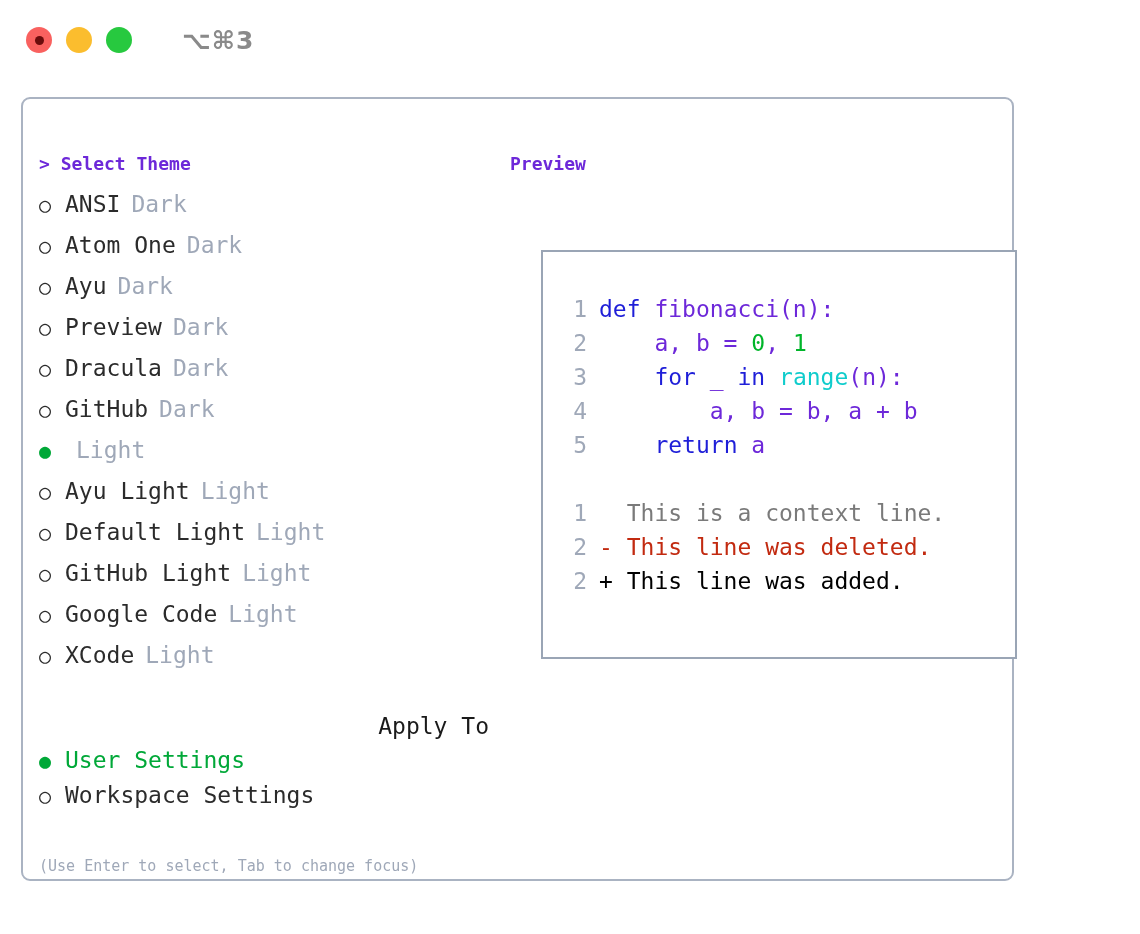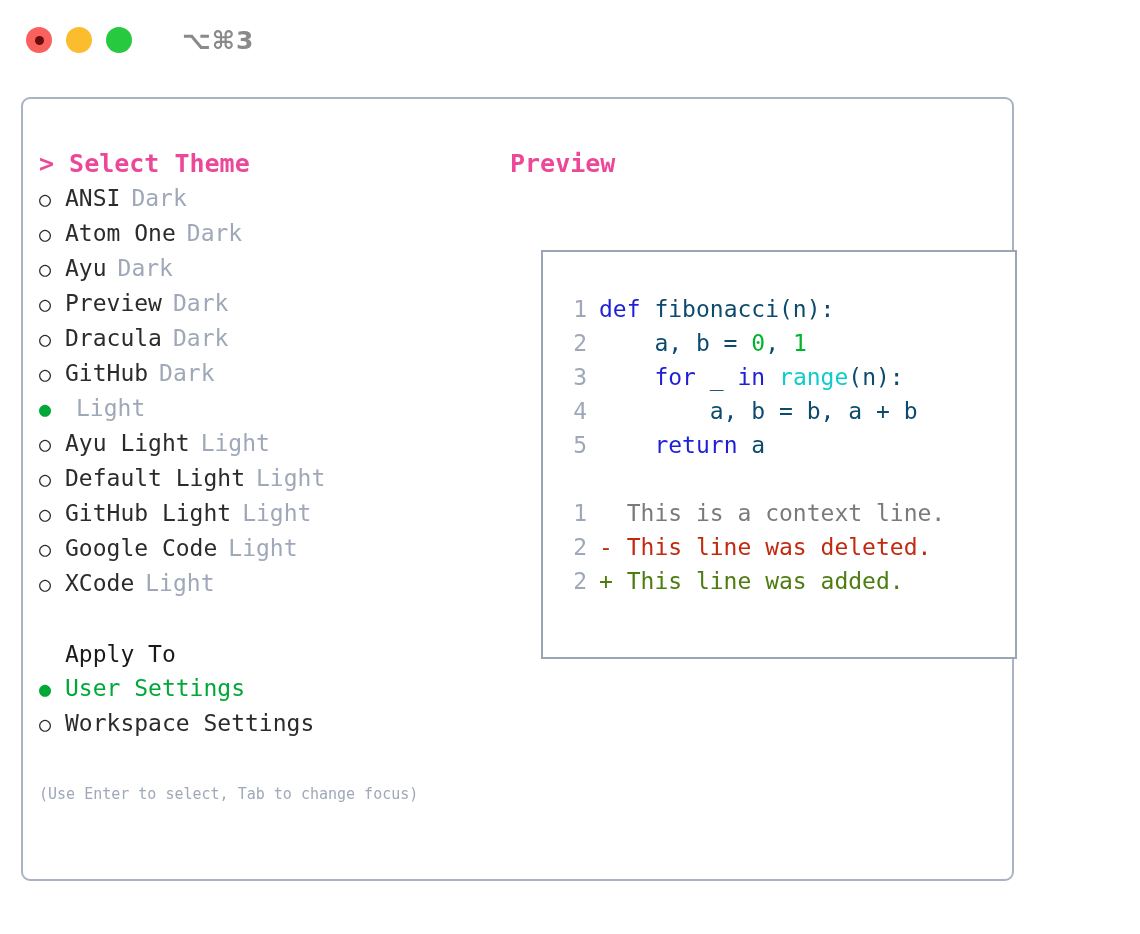--- a/index.html
+++ b/index.html
@@ -79,23 +79,23 @@
   }
   #right-col {
     position: absolute;
     left: 479px;
     top: 48px;
     width: 490px;
     margin-left: 8px;
   }
 
   .heading {
-    font-size: 25px;
+    font-size: 18px;
     font-weight: bold;
-    color: #ec4899;
+    color: #6d28d9;
     line-height: 34px;
     white-space: pre;
   }
   #select-theme-heading { letter-spacing: 0px; }
 
   .opt-row {
     display: flex;
     align-items: baseline;
     font-size: 23px;
     line-height: 34px;
@@ -108,31 +108,33 @@
     flex: 0 0 26px;
     color: #2b2b2b;
     font-size: 20px;
   }
   .bullet.sel { color: #00a838; font-size: 20px; }
   .opt-name { color: #2b2b2b; }
   .opt-row.selected .opt-name { color: #00a838; }
   .opt-kind {
     color: #9fa8b8;
     margin-left: 11px;
+    margin-top: 6px;
   }
   .opt-row.selected .opt-kind { color: #9fa8b8; }
 
   .spacer-lg { height: 36px; }
 
   #apply-heading {
     font-size: 23px;
     line-height: 34px;
     color: #1a1a1a;
     padding-left: 26px;
     white-space: pre;
+    text-align: right;
   }
 
   #hint {
     font-size: 15px;
     line-height: 34px;
     color: #9fa8b8;
     width: 410px;
     white-space: normal;
   }
 
@@ -160,24 +162,24 @@
     display: inline-block;
     width: 26px;
     text-align: right;
     color: #9fa8b8;
     flex: 0 0 26px;
   }
   .ctext { padding-left: 12px; white-space: pre; color: #1a1a1a; }
   .kw  { color: #1f1fd8; }
   .fn  { color: #0fcccc; }
   .num { color: #00b52a; }
-  .plain { color: #0c4a6e; }
+  .plain { color: #6d28d9; }
   .diff-ctx { color: #7a7a7a; }
   .diff-del { color: #c22a10; }
-  .diff-add { color: #4d7c0f; }
+  .diff-add { color: #000000; }
   .gap { height: 34px; }
 </style>
 </head>
 <body>
 
 <div id="screen">
 
   <div id="titlebar">
     <div class="dot rec" style="background: rgb(249, 97, 95);"></div>
     <div class="dot" style="background: rgb(251, 189, 46);"></div>

